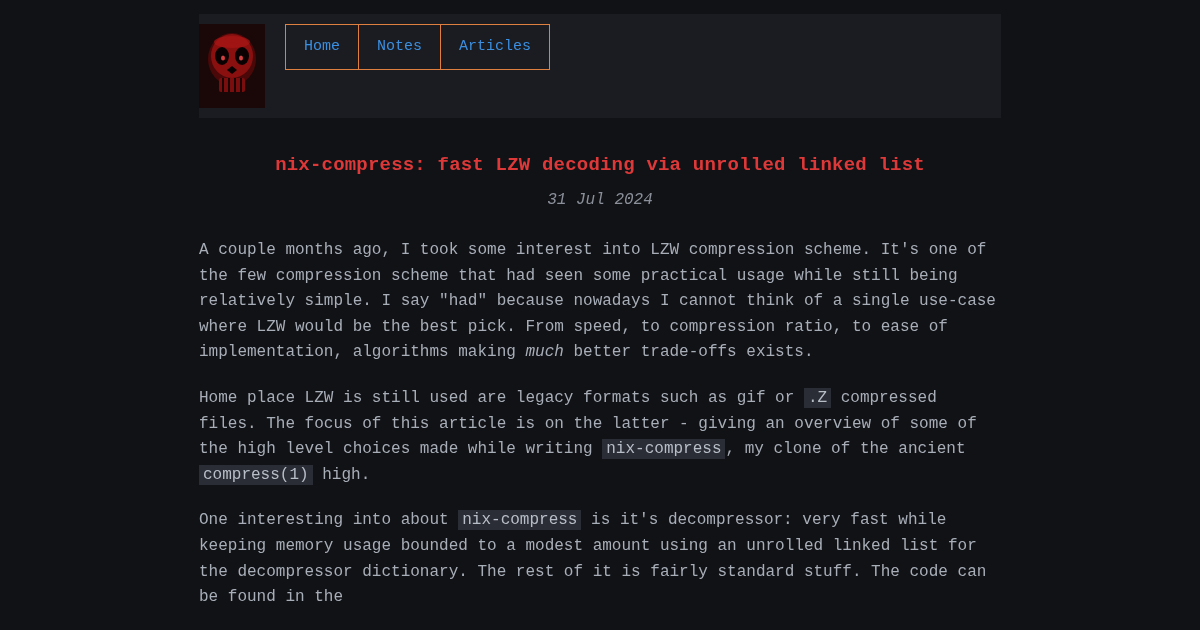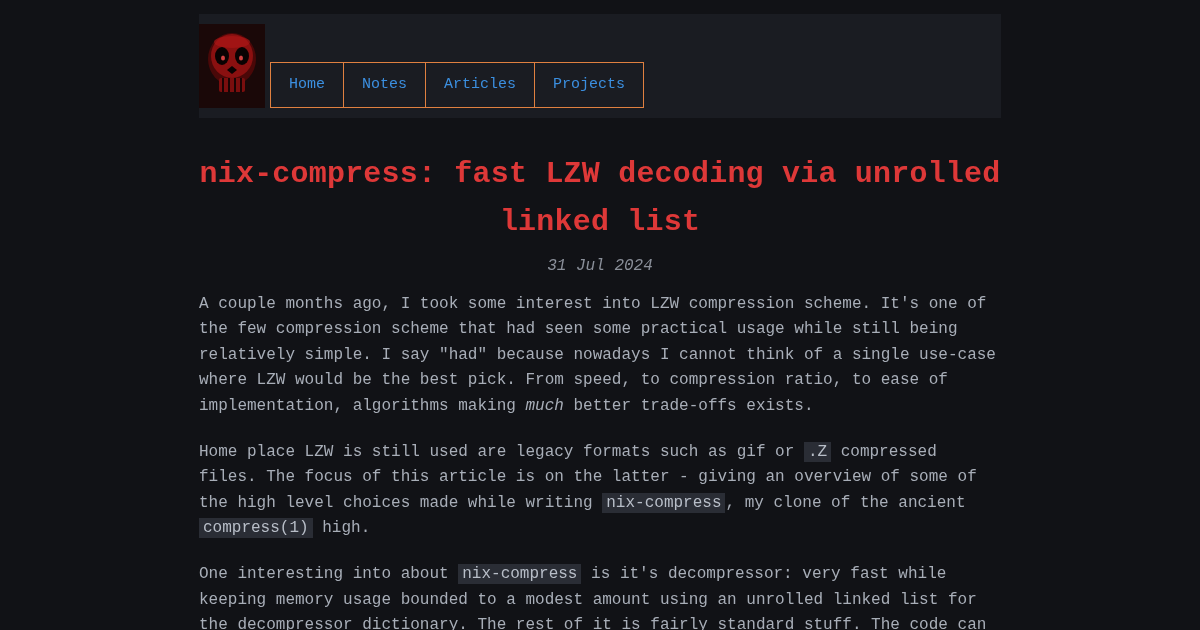--- a/index.html
+++ b/index.html
@@ -11,24 +11,24 @@
   line-height: 1.6;
   padding-bottom: 40px;
 }
 .container {
   max-width: 802px;
   margin: 0 auto;
 }
 .header {
   background: #1a1c22;
   display: flex;
-  align-items: flex-end;
+  align-items: flex-start;
   padding: 10px 0 10px 0;
   margin-top: 14px;
-  gap: 5px;
+  gap: 20px;
 }
 .logo {
   width: 66px;
   height: 84px;
   background: #2a1010;
   position: relative;
   overflow: hidden;
   flex-shrink: 0;
 }
 .skull {
@@ -44,31 +44,31 @@
   text-decoration: none;
   padding: 10px 18px;
   font-family: "Courier New", Courier, monospace;
   font-size: 15px;
   margin-left: -1px;
 }
 .nav a:first-child { margin-left: 0; }
 
 h1.title {
   color: #de3838;
-  font-size: 30px;
+  font-size: 19px;
   font-weight: bold;
   text-align: center;
   margin: 32px 0 8px 0;
   letter-spacing: 0.2px;
 }
 .date {
   text-align: center;
   font-style: italic;
   color: #8a8f99;
-  margin-bottom: 12px;
+  margin-bottom: 24px;
 }
 .content p {
   margin-bottom: 20px;
 }
 em { font-style: italic; }
 code {
   background: #2a2d35;
   padding: 1px 4px;
   color: #b8bec8;
   font-family: "Courier New", Courier, monospace;
@@ -94,21 +94,20 @@
         <line x1="30" y1="54" x2="30" y2="68" stroke="#1a0404" stroke-width="2"></line>
         <line x1="36" y1="54" x2="36" y2="68" stroke="#1a0404" stroke-width="2"></line>
         <line x1="42" y1="54" x2="42" y2="68" stroke="#1a0404" stroke-width="2"></line>
         <ellipse cx="33" cy="18" rx="18" ry="6" fill="#b01818" opacity="0.6"></ellipse>
       </svg>
     </div>
     <nav class="nav">
       <a href="#">Home</a>
       <a href="#">Notes</a>
       <a href="#">Articles</a>
-      <a href="#">Projects</a>
     </nav>
   </header>
 
   <h1 class="title">nix-compress: fast LZW decoding via unrolled linked list</h1>
   <div class="date">31 Jul 2024</div>
 
   <div class="content">
     <p>
       <span>A couple months ago, I took some interest into LZW compression scheme. It's one of the few compression scheme that had seen some practical usage while still being relatively simple. I say "had" because nowadays I cannot think of a single use-case where LZW would be the best pick. From speed, to compression ratio, to ease of implementation, algorithms making </span><em>much</em><span> better trade-offs exists.</span>
     </p>

